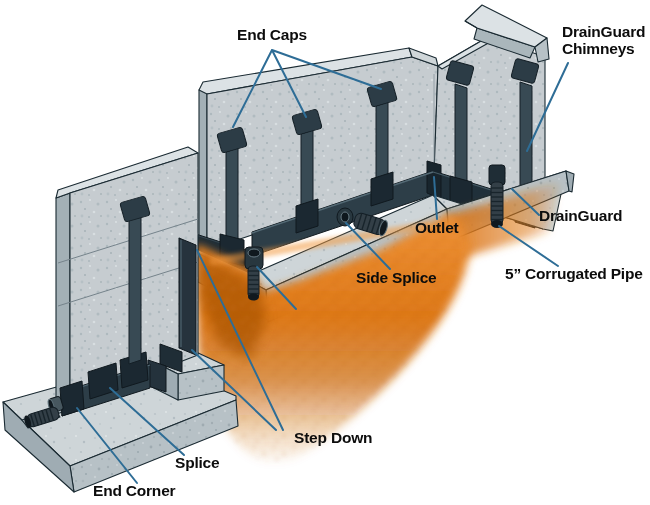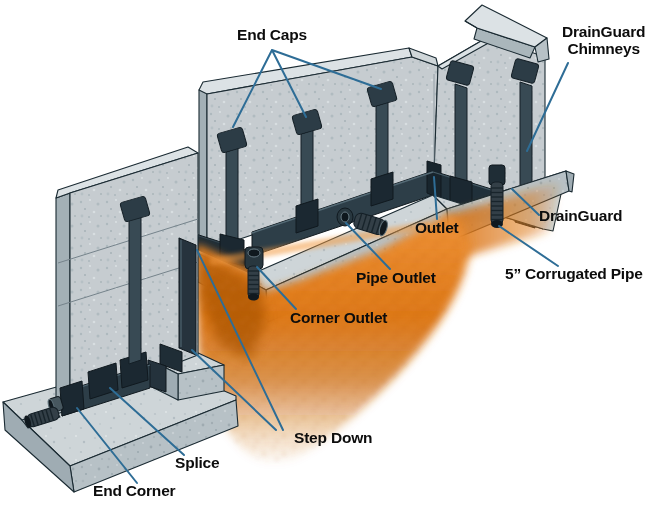--- a/index.html
+++ b/index.html
@@ -1,20 +1,20 @@
 <!DOCTYPE html>
 <html><head>
 <meta charset="utf-8">
 <style>
   html,body{margin:0;padding:0;background:#ffffff;}
   .stage{position:relative;width:650px;height:505px;background:#fff;overflow:hidden;
          font-family:"Liberation Sans",sans-serif;}
   .stage svg{position:absolute;left:0;top:0;}
   .lbl{position:absolute;font-weight:900;font-size:15.5px;line-height:1.08;
-       letter-spacing:-0.2px;color:#0c0c0c;white-space:nowrap;z-index:5;text-align:center;}
+       letter-spacing:-0.2px;color:#0c0c0c;white-space:nowrap;z-index:5;}
 </style>
 </head>
 <body>
 
 <div class="stage">
 
 <svg width="650" height="505" viewBox="0 0 650 505">
   <defs>
     <pattern id="pWall" width="26" height="22" patternUnits="userSpaceOnUse">
       <rect width="26" height="22" fill="#c6ccd0"></rect>
@@ -258,18 +258,17 @@
 </svg>
 
   <div class="lbl" style="left:237px;top:27px;">End Caps</div>
   <div class="lbl" style="left:562px;top:24px;">
     <div>DrainGuard</div>
     <div>Chimneys</div>
   </div>
   <div class="lbl" style="left:415px;top:220px;">Outlet</div>
   <div class="lbl" style="left:539px;top:208px;">DrainGuard</div>
   <div class="lbl" style="left:505px;top:266px;">5” Corrugated Pipe</div>
-  <div class="lbl" style="left:356px;top:270px;">Pipe Outlet</div>
-  <div class="lbl" style="left:290px;top:310px;">Corner Outlet</div>
+  <div class="lbl" style="left:356px;top:270px;">Side Splice</div>
   <div class="lbl" style="left:246px;top:430px;margin-left:48px;">Step Down</div>
   <div class="lbl" style="left:175px;top:455px;">Splice</div>
   <div class="lbl" style="left:93px;top:483px;">End Corner</div>
 </div>
 
 </body></html>

